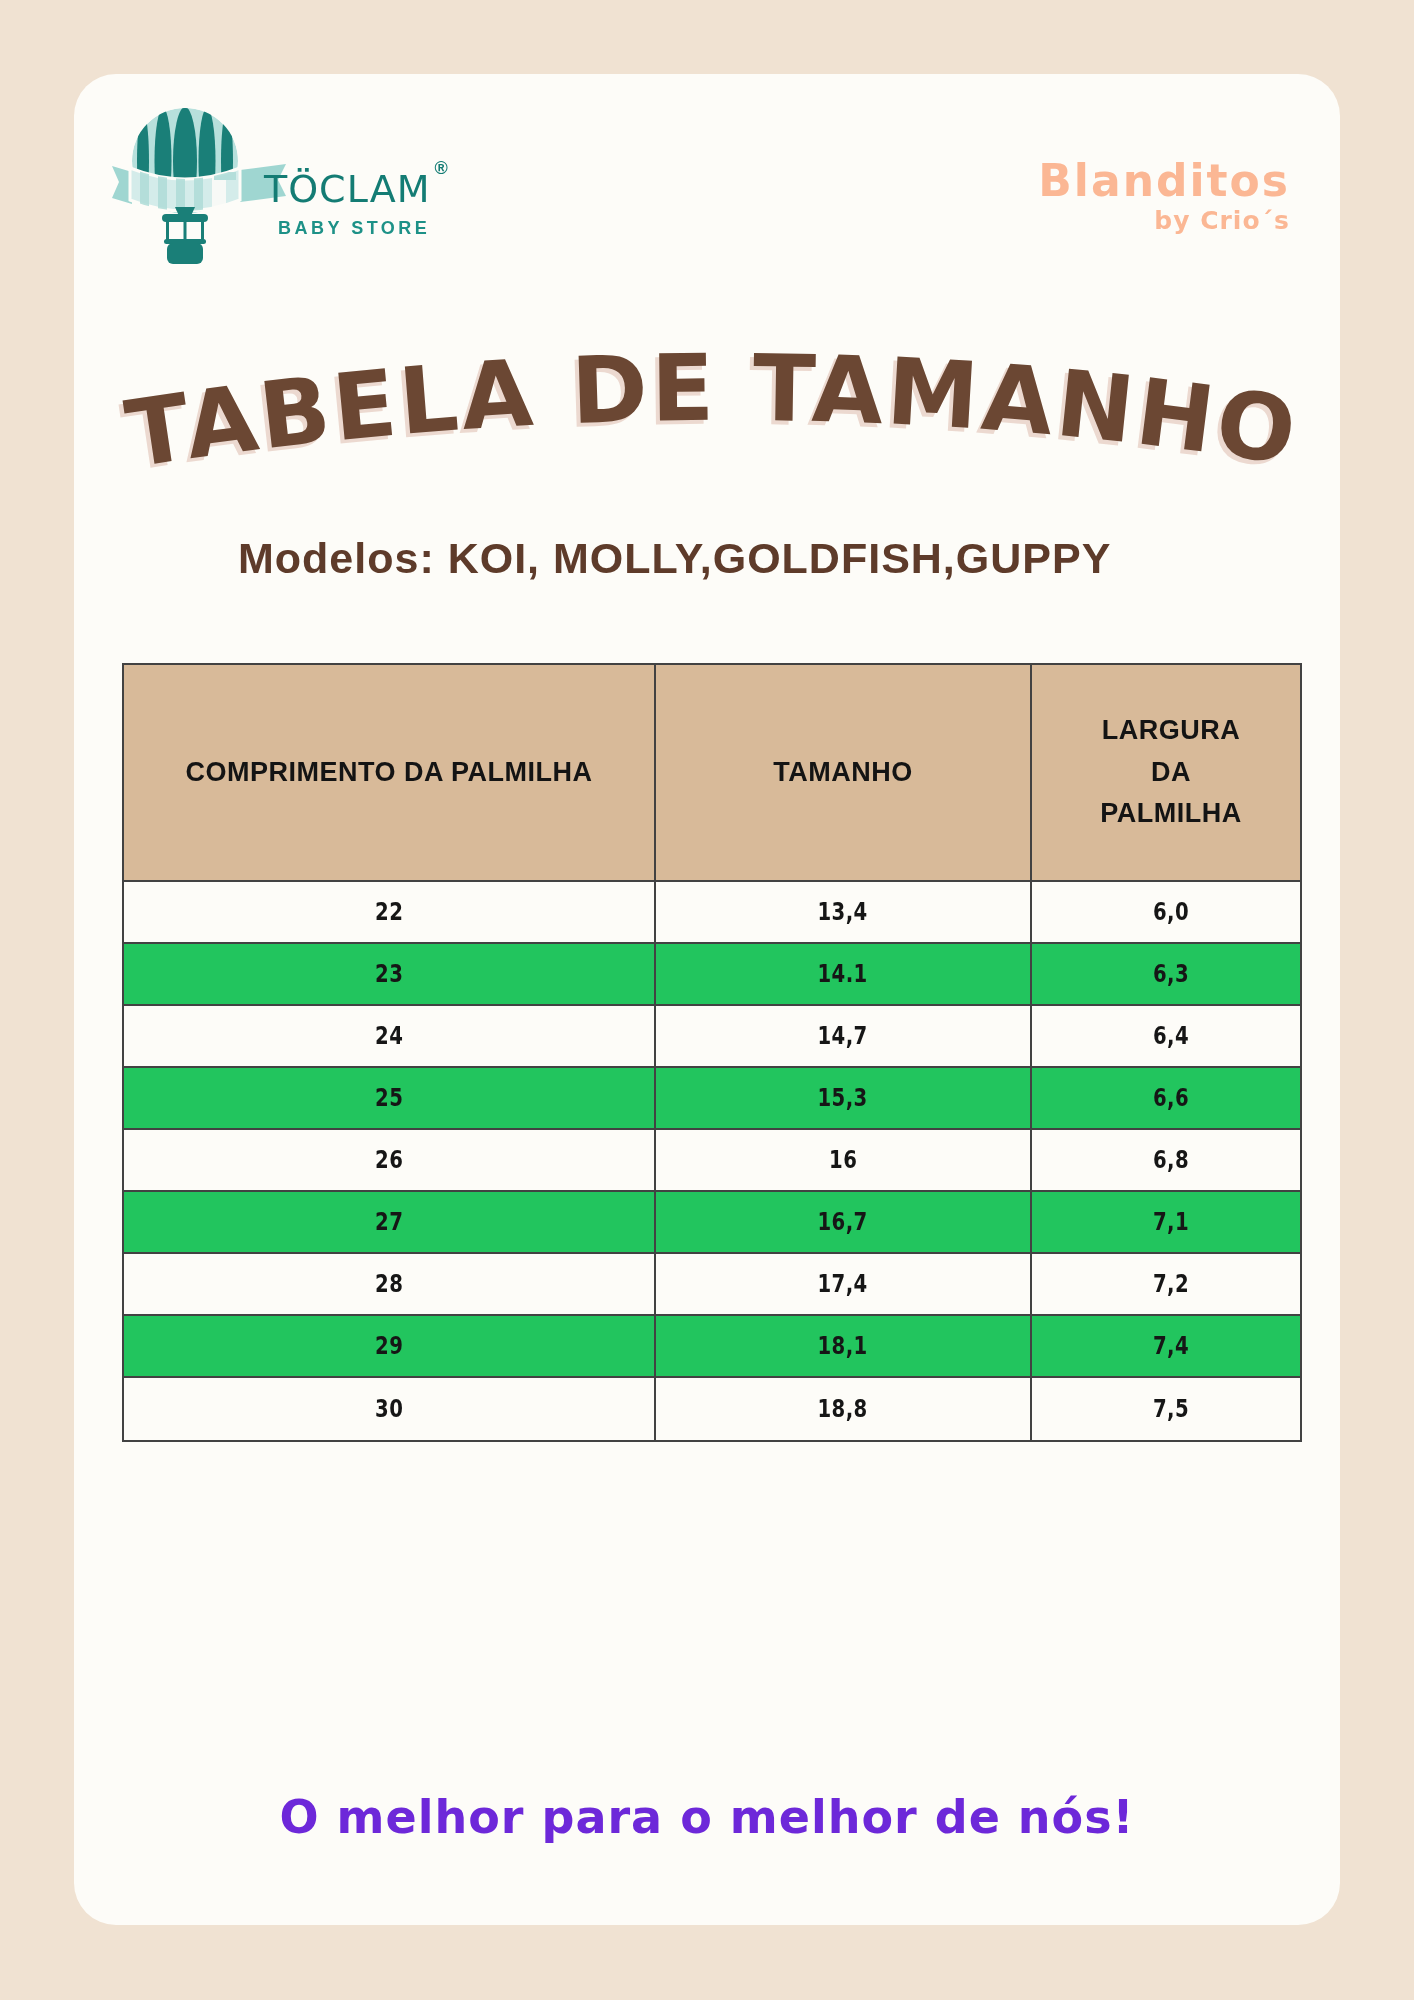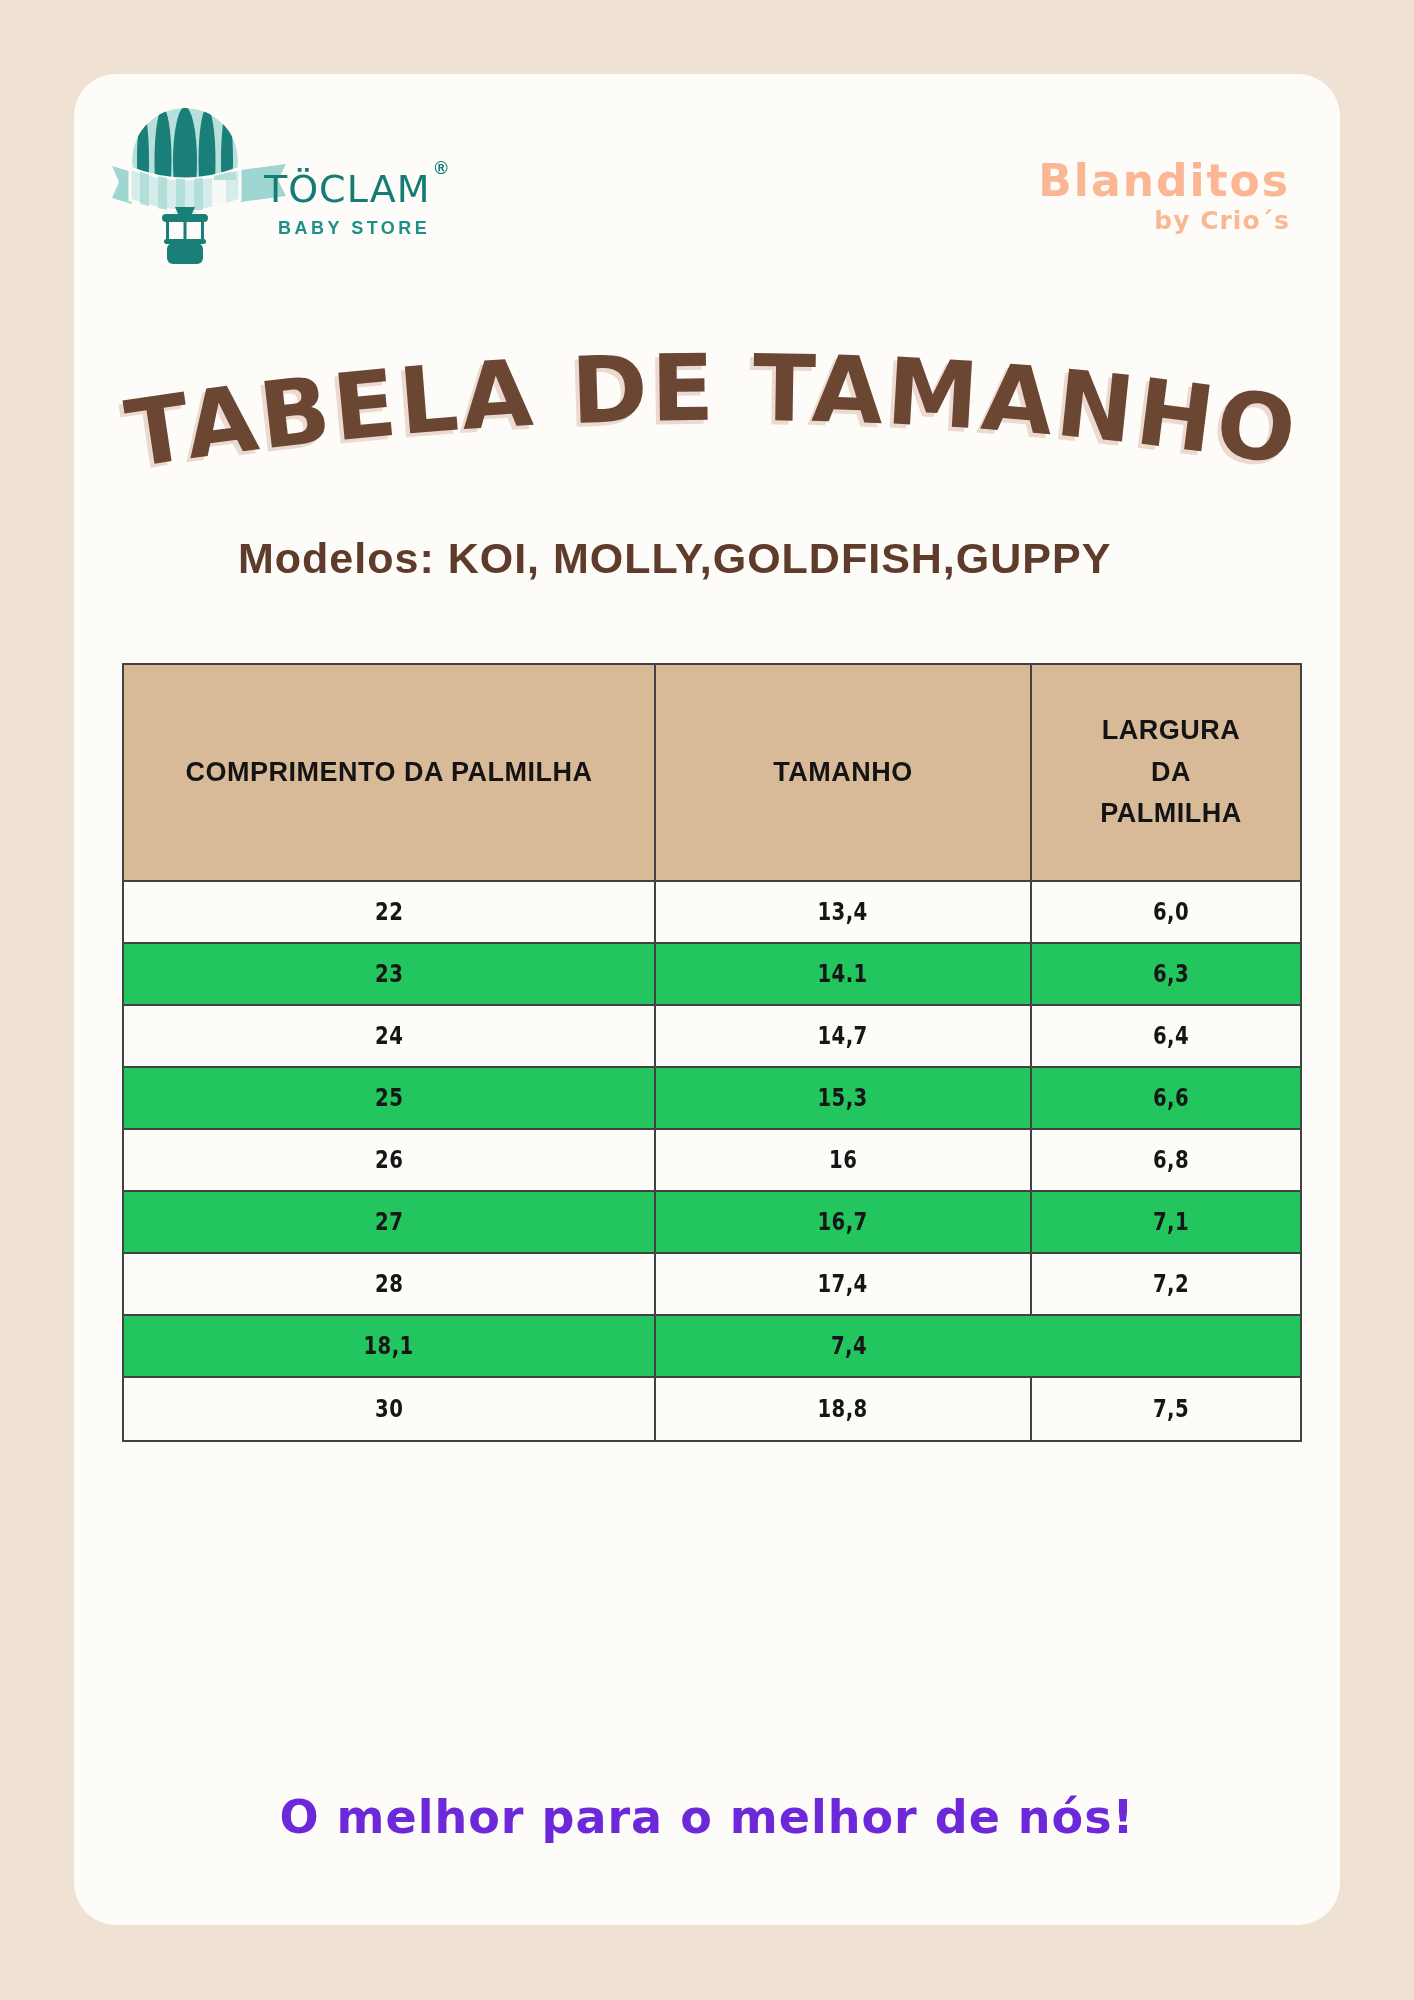--- a/index.html
+++ b/index.html
@@ -242,20 +242,23 @@
             </div>
     <div class="td">
               <span class="num">17,4</span>
             </div>
     <div class="td">
               <span class="num">7,2</span>
             </div>
   </div>
           <div class="trow alt">
     <div class="td">
+              <span class="num">29</span>
+            </div>
+    <div class="td">
               <span class="num">18,1</span>
             </div>
     <div class="td">
               <span class="num">7,4</span>
             </div>
   </div>
           <div class="trow">
     <div class="td">
               <span class="num">30</span>
             </div>

